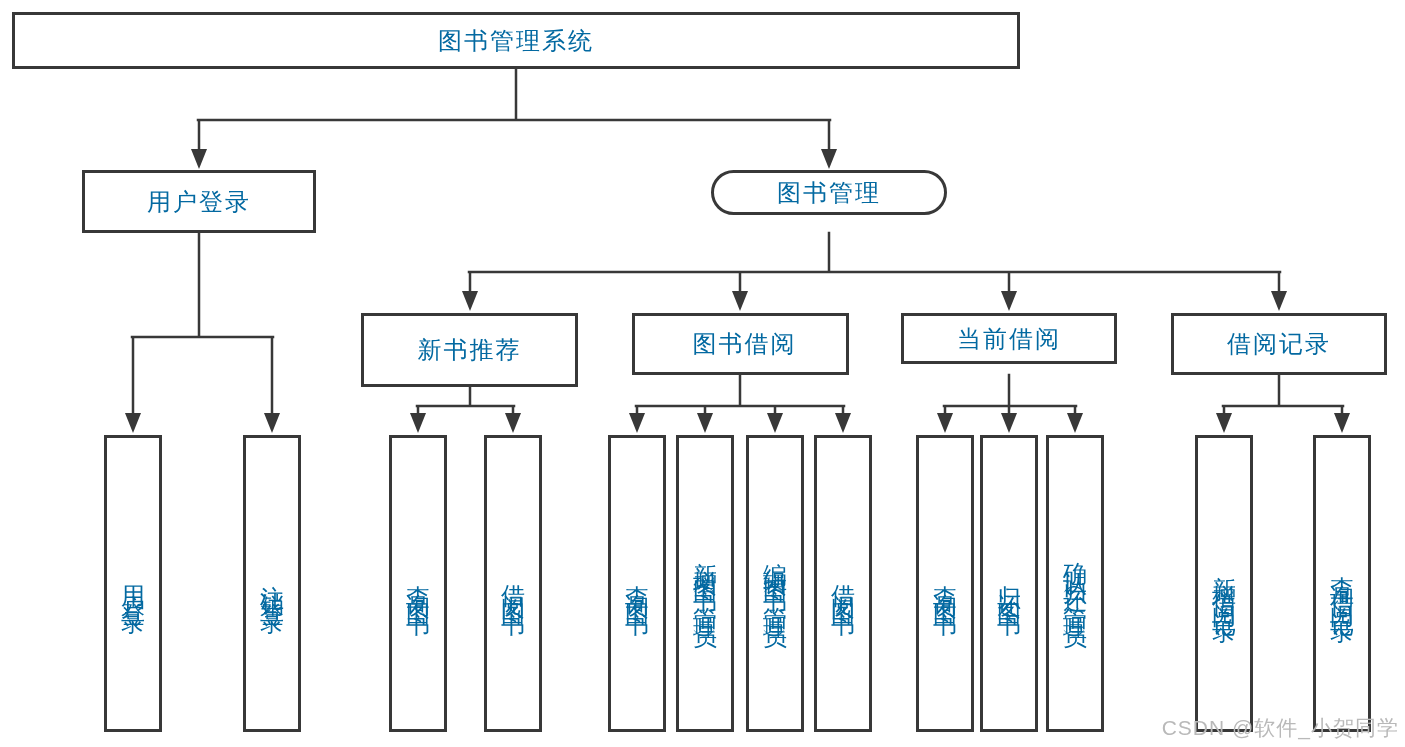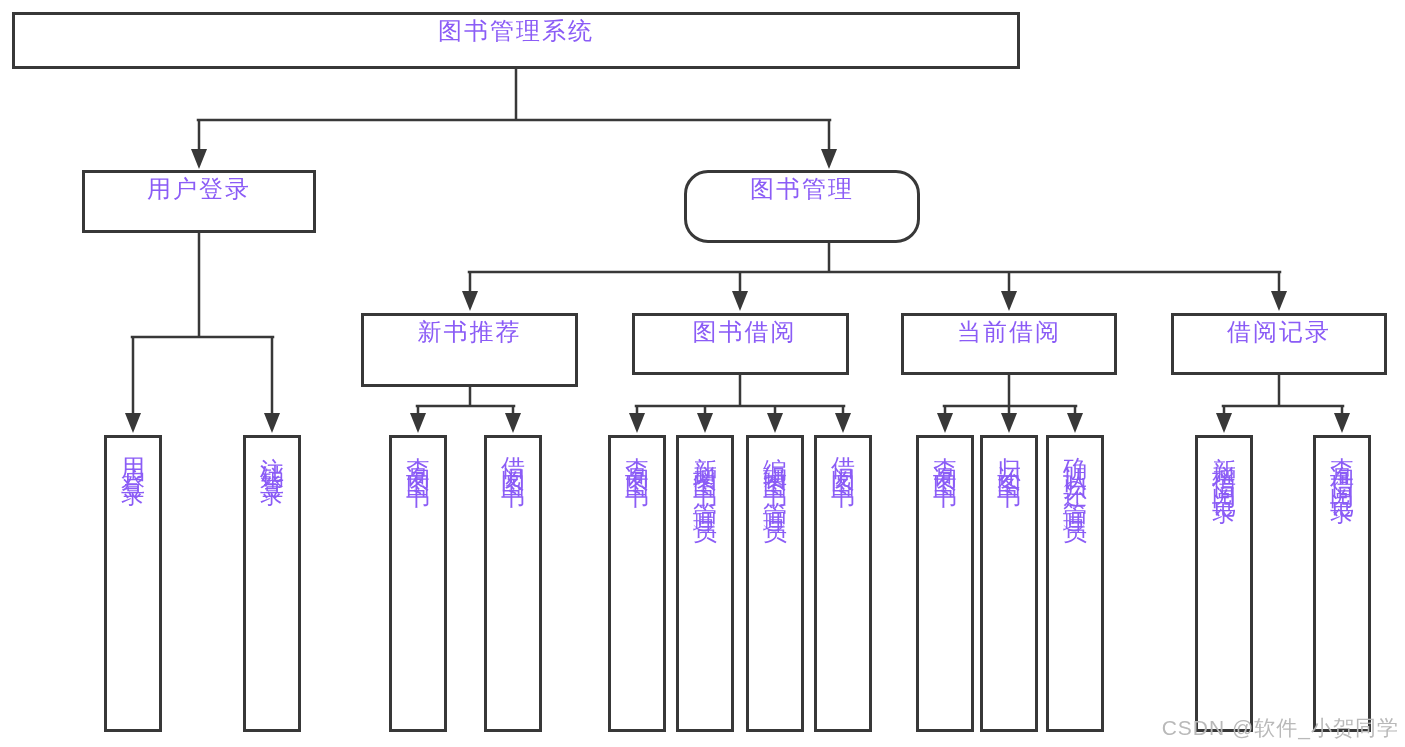--- a/index.html
+++ b/index.html
@@ -20,22 +20,23 @@
     left: 0;
     top: 0;
     pointer-events: none;
   }
   .box {
     position: absolute;
     box-sizing: border-box;
     border: 3px solid #383838;
     background: #ffffff;
     display: flex;
+    align-items: center;
     justify-content: center;
-    color: #8b5cf6;
+    color: #0369a1;
   }
   .box .lbl {
     font-size: 24px;
     letter-spacing: 2px;
     white-space: nowrap;
   }
   .leaf {
     width: 58px;
     height: 297px;
     top: 435px;
@@ -97,31 +98,31 @@
     </g>
   </svg>
 
   <div class="box" style="left:12px; top:12px; width:1008px; height:57px;">
     <span class="lbl">图书管理系统</span>
   </div>
 
   <div class="box" style="left:82px; top:170px; width:234px; height:63px;">
     <span class="lbl">用户登录</span>
   </div>
-  <div class="box" style="left:684px; top:170px; width:236px; height:73px;border-radius:24px;">
+  <div class="box" style="left:711px; top:170px; width:236px; height:45px;border-radius:24px;">
     <span class="lbl">图书管理</span>
   </div>
 
   <div class="box" style="left:361px; top:313px; width:217px; height:74px;">
     <span class="lbl">新书推荐</span>
   </div>
   <div class="box" style="left:632px; top:313px; width:217px; height:62px;padding-left:8px;">
     <span class="lbl">图书借阅</span>
   </div>
-  <div class="box" style="left:901px; top:313px; width:216px; height:62px;">
+  <div class="box" style="left:901px; top:313px; width:216px; height:51px;">
     <span class="lbl">当前借阅</span>
   </div>
   <div class="box" style="left:1171px; top:313px; width:216px; height:62px;">
     <span class="lbl">借阅记录</span>
   </div>
 
   <div class="box leaf" style="left:104px;">
     <span class="vlbl">用户登录</span>
   </div>
   <div class="box leaf" style="left:243px;">

